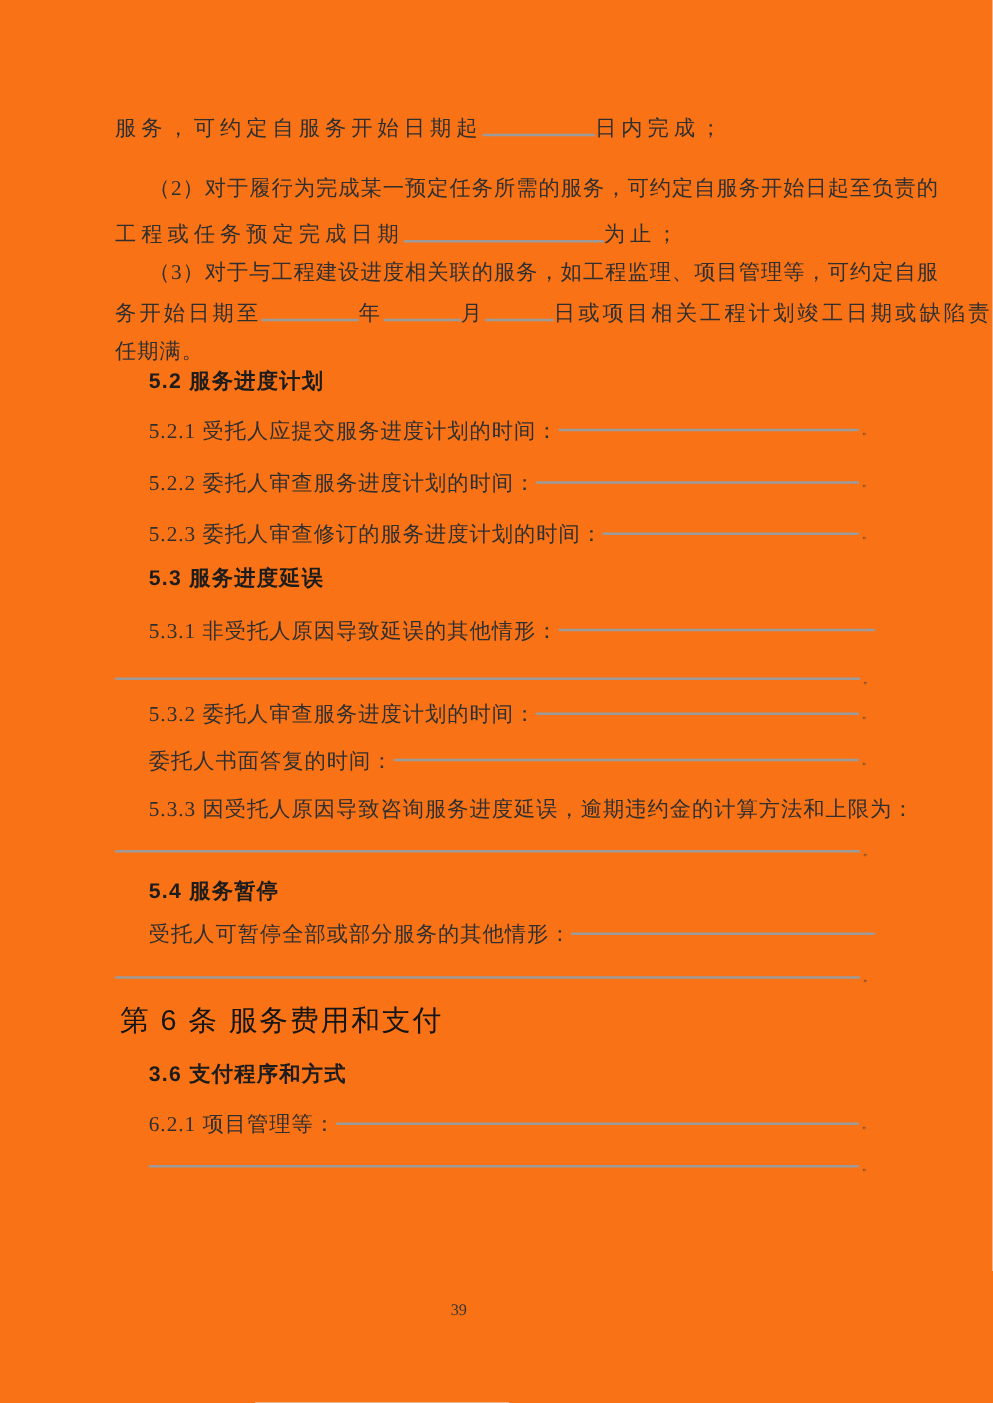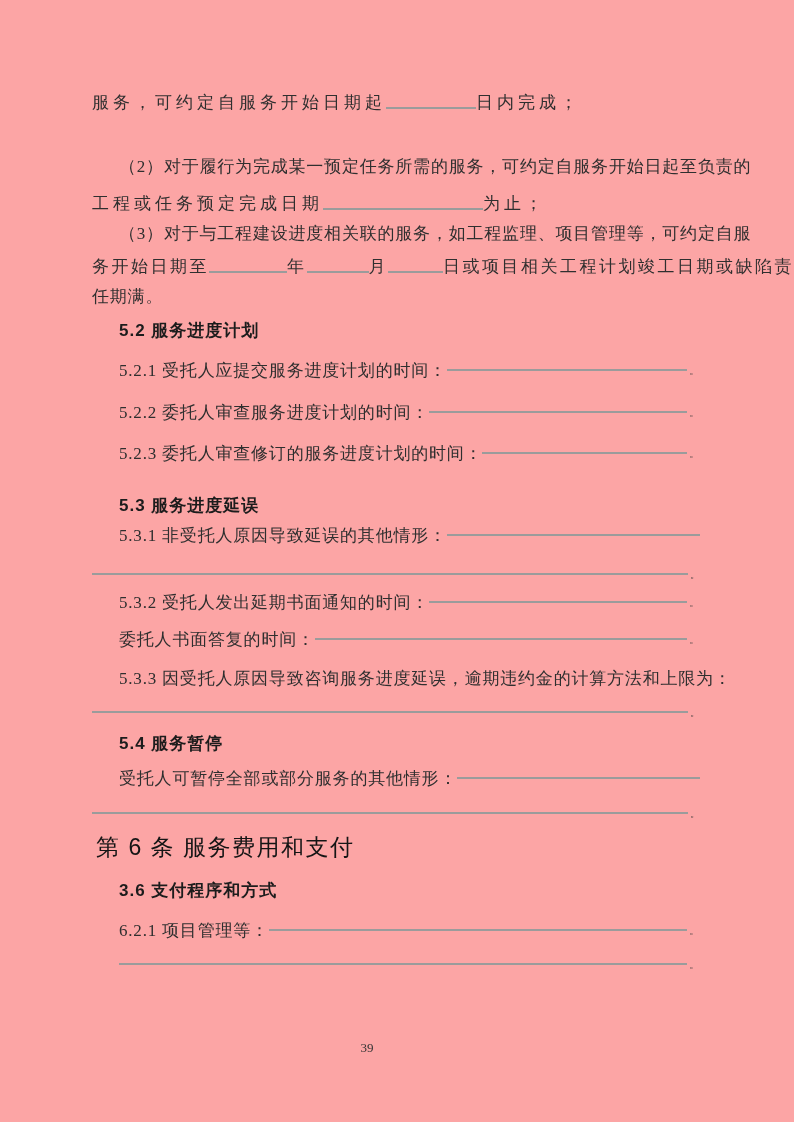--- a/index.html
+++ b/index.html
@@ -1,17 +1,17 @@
 <!DOCTYPE html>
 <html><head>
 <meta charset="utf-8">
 <style>
   html,body{margin:0;padding:0;background:#e8e8e8;}
   .page{
-    width:794px;height:1122px;background:#fca5a5;position:relative;
+    width:794px;height:1122px;background:#f97316;position:relative;
     overflow:hidden;margin:0 auto;
     font-family:"Liberation Serif","DejaVu Serif",serif;
     color:#2f2f2f;font-size:17px;
   }
   .content{
     box-sizing:border-box;width:794px;height:1122px;
     padding:91px 94px 0 92px;
   }
   p{margin:0;line-height:24px;white-space:nowrap;}
   .ind{padding-left:27px;}
@@ -47,61 +47,61 @@
   .pagenum{font-size:13px;color:#333;line-height:16px;}
 </style>
 </head>
 <body>
 
 <div class="page">
   <div class="content">
 
     <p class="ls-wide"><span>服务，可约定自服务开始日期起</span><span class="iblank w90"></span><span>日内完成；</span></p>
 
-    <p class="ind ls-norm" style="margin-top:40px"><span>（2）对于履行为完成某一预定任务所需的服务，可约定自服务开始日起至负责的</span></p>
+    <p class="ind ls-norm" style="margin-top:24px"><span>（2）对于履行为完成某一预定任务所需的服务，可约定自服务开始日起至负责的</span></p>
     <p class="ls-wide" style="margin-top:13px"><span>工程或任务预定完成日期</span><span class="iblank w160"></span><span>为止；</span></p>
 
     <p class="ind ls-norm" style="margin-top:6px"><span>（3）对于与工程建设进度相关联的服务，如工程监理、项目管理等，可约定自服</span></p>
     <p class="ls-med" style="margin-top:9px"><span>务开始日期至</span><span class="iblank w78"></span><span>年</span><span class="iblank w62"></span><span>月</span><span class="iblank w55"></span><span>日或项目相关工程计划竣工日期或缺陷责</span></p>
     <p class="ls-norm" style="margin-top:6px"><span>任期满。</span></p>
 
-    <p class="ind subhead" style="margin-top:10px"><span>5.2 服务进度计划</span></p>
+    <p class="ind subhead" style=""><span>5.2 服务进度计划</span></p>
 
     <p class="fline ind ls-norm" style="margin-top:16px">
         <span class="t">5.2.1 受托人应提交服务进度计划的时间：</span>
         <span class="blank"></span>
         <span class="period">。</span>
       </p>
 
     <p class="fline ind ls-norm" style="margin-top:18px">
         <span class="t">5.2.2 委托人审查服务进度计划的时间：</span>
         <span class="blank"></span>
         <span class="period">。</span>
       </p>
 
     <p class="fline ind ls-norm" style="margin-top:17px">
         <span class="t">5.2.3 委托人审查修订的服务进度计划的时间：</span>
         <span class="blank"></span>
         <span class="period">。</span>
       </p>
 
-    <p class="ind subhead" style="margin-top:28px"><span>5.3 服务进度延误</span></p>
+    <p class="ind subhead" style="margin-top:11px"><span>5.3 服务进度延误</span></p>
 
-    <p class="fline ind ls-norm" style="margin-top:6px">
+    <p class="fline ind ls-norm" style="margin-top:18px">
         <span class="t">5.3.1 非受托人原因导致延误的其他情形：</span>
         <span class="blank"></span>
       </p>
 
     <p class="fline" style="margin-top:21px">
         <span class="blank"></span>
         <span class="period">。</span>
       </p>
 
     <p class="fline ind ls-norm" style="margin-top:9px">
-        <span class="t">5.3.2 受托人发出延期书面通知的时间：</span>
+        <span class="t">5.3.2 委托人审查服务进度计划的时间：</span>
         <span class="blank"></span>
         <span class="period">。</span>
       </p>
 
     <p class="fline ind ls-norm" style="margin-top:13px">
         <span class="t">委托人书面答复的时间：</span>
         <span class="blank"></span>
         <span class="period">。</span>
       </p>
 

